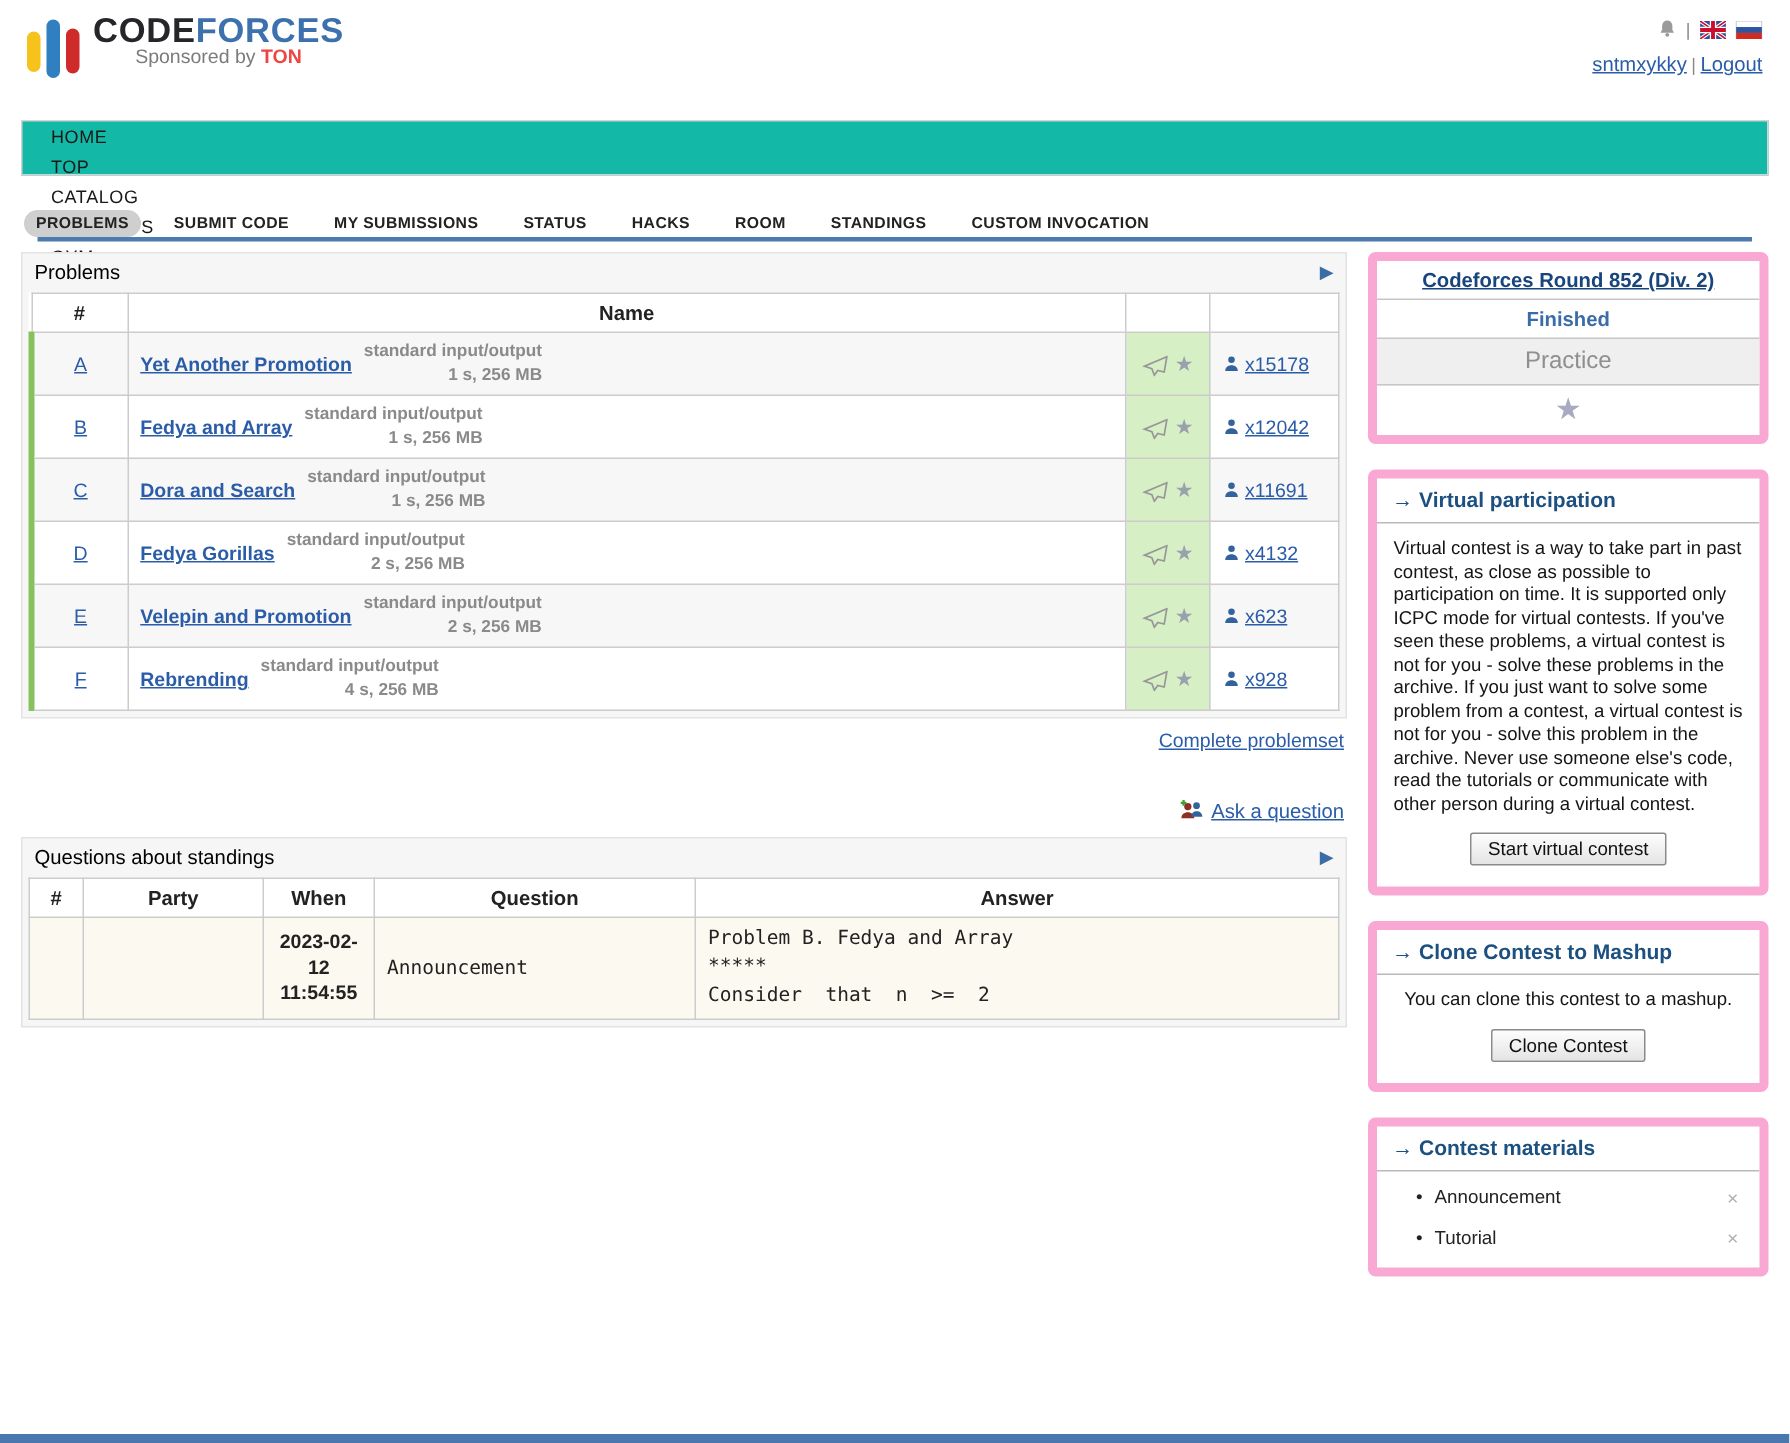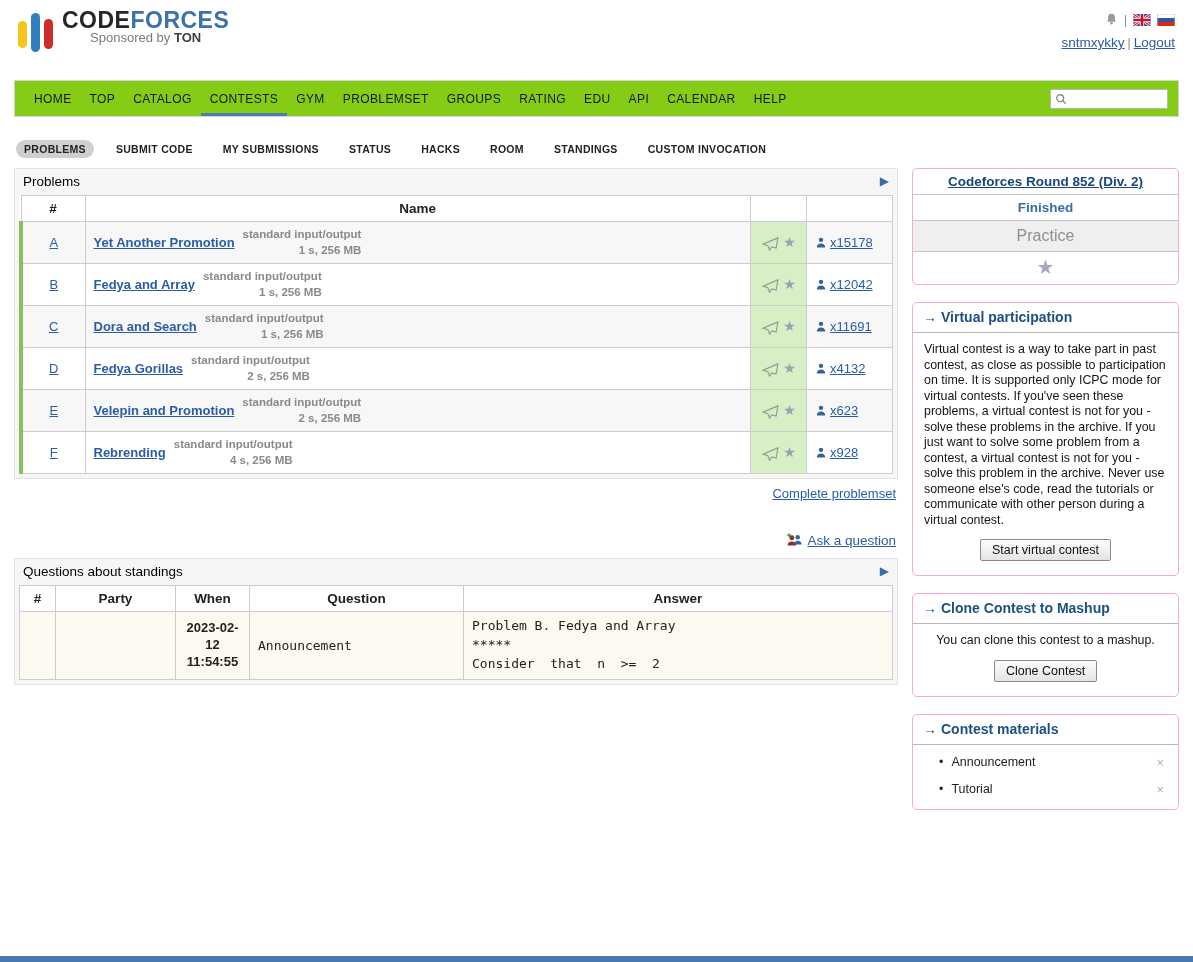--- a/index.html
+++ b/index.html
@@ -18,33 +18,33 @@
   .logo-bars { display:flex; gap:4px; height:52px; padding-top:4px; }
   .bar { width:9px; border-radius:5px; }
   .bar-yellow { height:27px; margin-top:9px;  background:#f6c21c; }
   .bar-blue   { height:39px; margin-top:1px;  background:#2f7fc1; }
   .bar-red    { height:30px; margin-top:7px;  background:#cf2b2b; }
   .logo-textwrap { text-align:center; }
   .logo-word { font-size:23px; font-weight:bold; letter-spacing:0.5px; line-height:1.05; }
   .logo-word .code   { color:#24262a; }
   .logo-word .forces { color:#3c71ad; }
   .logo-sub { font-size:13px; color:#7b7b7b; margin-top:-2px; }
-  .logo-sub b { color:#404040; }
+  .logo-sub b { color:#ef4444; }
 
   .top-right { text-align:right; padding-top:4px; }
   .top-icons { display:flex; align-items:center; justify-content:flex-end; gap:6px; height:16px; }
   .sep { color:#888; font-size:12px; }
   .flag { width:18px; height:12px; display:inline-block; cursor:pointer; }
   .user-links { margin-top:7px; font-size:13.5px; }
   .user-links .sep { margin:0 3px; }
 
   
   .mainnav {
     margin-top:4px; border:1px solid #d3d3d3; height:37px;
-    display:flex; align-items:stretch; padding:0 10px; background:#84cc16;
+    display:flex; align-items:stretch; padding:0 10px; background:#14b8a6;flex-direction:column;
   }
   .nav-item {
     display:flex; align-items:center; padding:0 9px; font-size:12px; letter-spacing:0.4px;
     color:#181818; cursor:pointer; border-bottom:3px solid transparent; border-top:3px solid transparent;
   }
   .nav-item.active { border-bottom-color:#4d7bb0; }
   .nav-search {
     margin-left:auto; align-self:center; width:118px; height:20px; border:1px solid #b5b5b5;
     display:flex; align-items:center; padding:0 4px; background:#fff;
   }
@@ -89,21 +89,21 @@
   
   .q-table { margin-top:2px; }
   .qh-num { width:36px; } .qh-party { width:120px; } .qh-when { width:74px; } .qh-question { width:214px; }
   .q-row { background:#fcfaf0 !important; }
   .q-when { font-weight:bold; text-align:center; font-size:13px; line-height:1.3; overflow-wrap:break-word; vertical-align:middle; }
   .q-question, .q-answer { font-family:"DejaVu Sans Mono", monospace; font-size:11.5px; vertical-align:middle; }
   .q-answer { white-space:pre-wrap; line-height:1.45; }
   .q-row td { height:67px; }
 
   
-  .sidebox { border:1px solid #f9a8d4; border-radius:5px; margin-bottom:17px; overflow:hidden; background:#fff; }
+  .sidebox { border:6px solid #f9a8d4; border-radius:5px; margin-bottom:17px; overflow:hidden; background:#fff; }
   .cb-row { text-align:center; padding:5px 6px; border-bottom:1px solid #c6c6c6; }
   .cb-title a { color:#17457c; font-weight:bold; font-size:13.5px; }
   .cb-status { color:#3a6ca8; font-weight:bold; font-size:13.5px; }
   .cb-mode { color:#8f8f8f; font-size:16px; background:#efefef; padding:6px; }
   .cb-star { border-bottom:none; padding:3px 0 5px; }
   .fav-star { font-size:20px; color:#a9a9c2; cursor:pointer; }
 
   .sb-caption { padding:6px 10px 7px; font-size:14px; font-weight:bold; color:#1c5081; border-bottom:1px solid #b9b9b9; }
   .sb-caption .cap-arrow { margin-right:4px; }
   .sb-body { padding:9px 11px; font-size:12.4px; line-height:1.25; color:#151515; }

